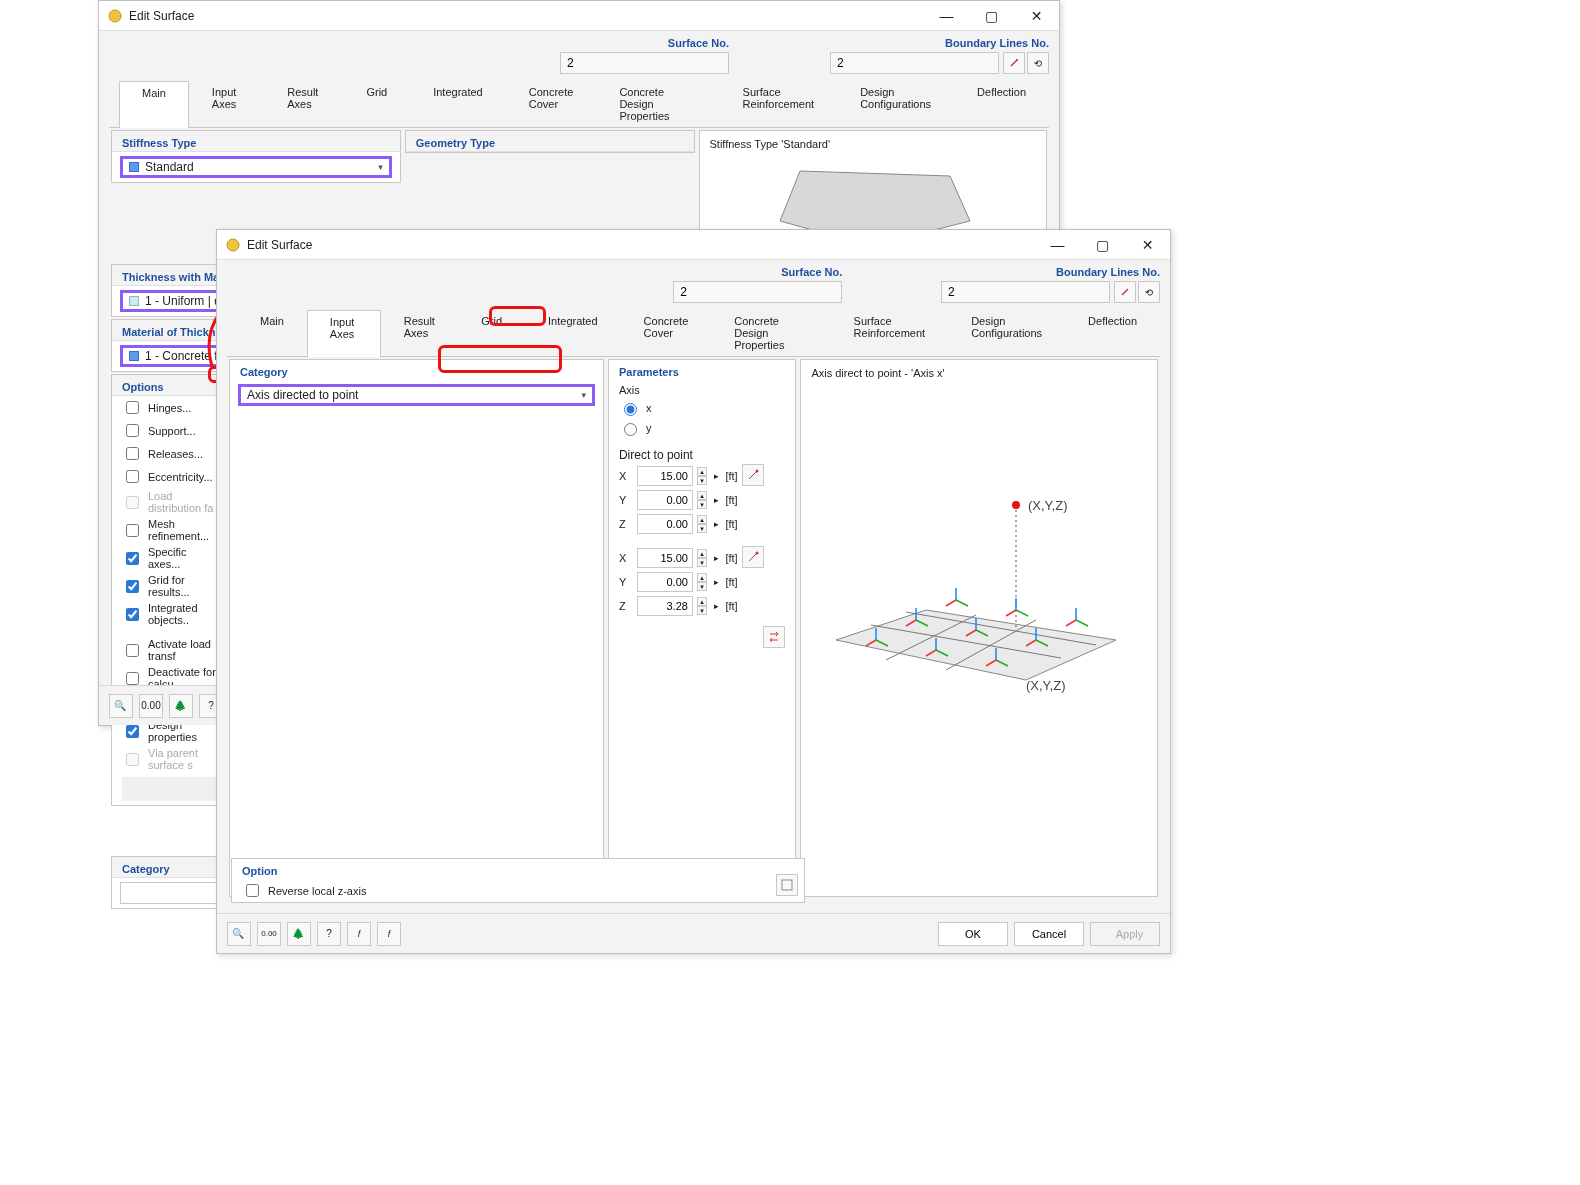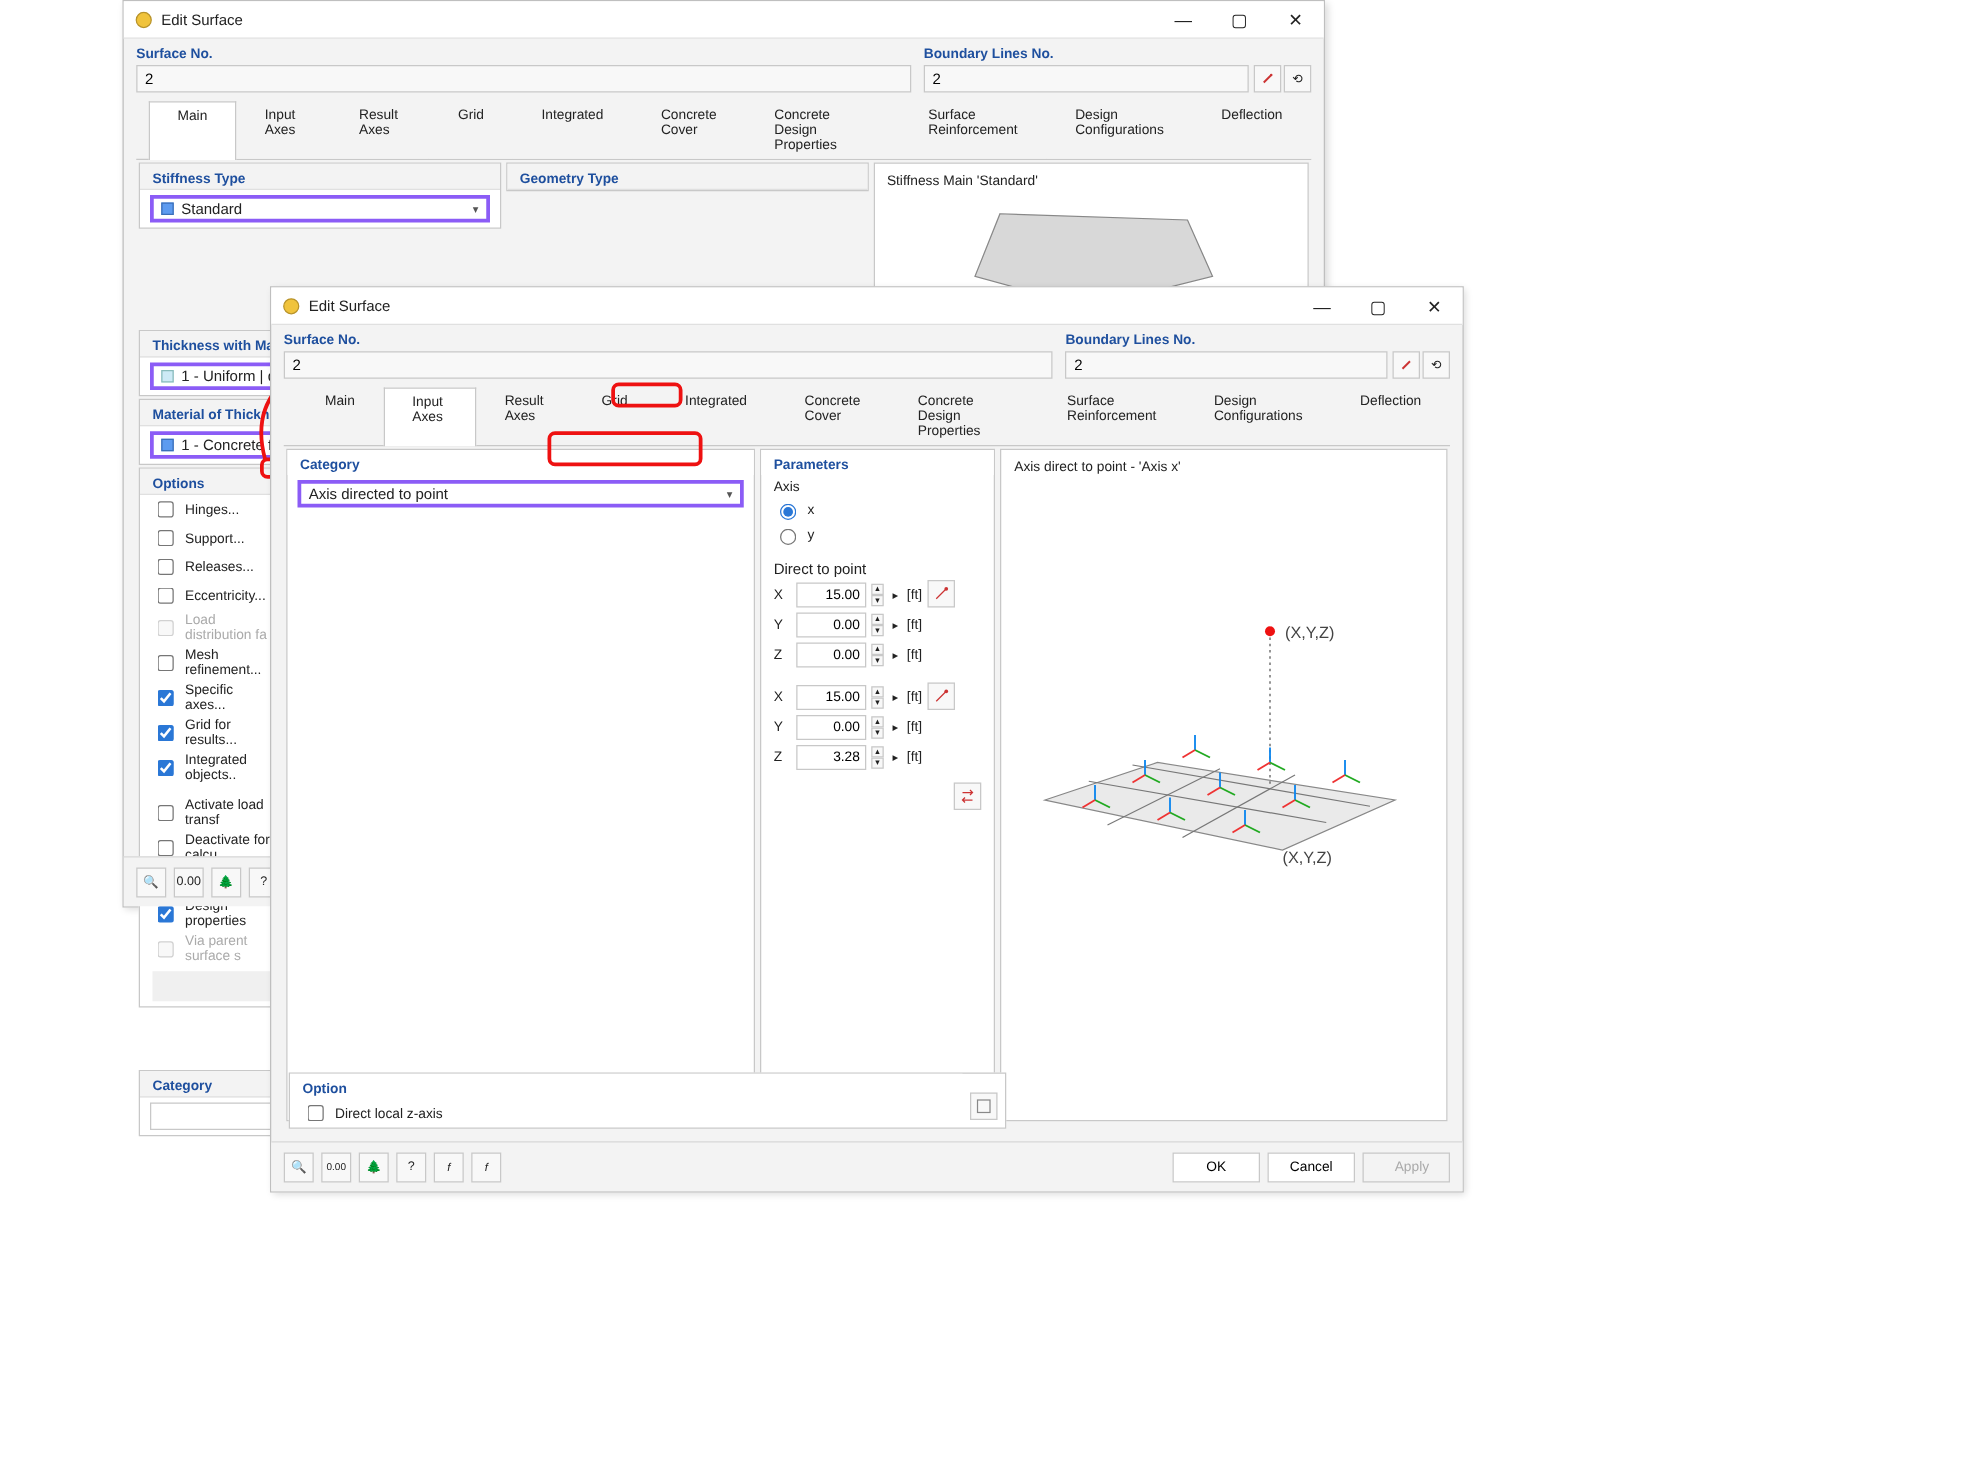--- a/index.html
+++ b/index.html
@@ -3,21 +3,21 @@
 <meta charset="utf-8">
 <style>
   * { box-sizing: border-box; font-family: "Segoe UI", Tahoma, sans-serif; }
   body { margin: 0; background: #fff; width: 1580px; height: 1185px; overflow: hidden; position: relative; font-size: 12px; color: #222; }
   .window { position: absolute; background: #f3f3f3; border: 1px solid #bfbfbf; box-shadow: 2px 2px 6px rgba(0,0,0,0.15); }
   .titlebar { height: 30px; background: #fff; display: flex; align-items: center; padding-left: 8px; border-bottom: 1px solid #e0e0e0; }
   .titlebar .icon { width:16px; height:16px; margin-right:6px; display:inline-flex; align-items:center; justify-content:center; }
   .titlebar-title { flex: 1; font-size: 12px; }
   .winbtn { width: 45px; height: 30px; display: flex; align-items: center; justify-content: center; font-size: 14px; }
   .field-row { display: flex; gap: 10px; padding: 6px 10px 4px 10px; }
-  .field-col { display: flex; flex-direction: column; flex: 1; }
+  .field-col { display: flex; flex-direction: column; flex: 1; align-items: flex-end; }
   .field-label { color: #1e4f9e; font-weight: 600; margin-bottom: 3px; font-size: 11px; }
   .field-input { background: #f8f8f8; border: 1px solid #c8c8c8; height: 22px; padding: 2px 6px; font-size: 12px; }
   .small-bar { display:flex; gap:2px; margin-left:4px; }
   .icon-btn { width:22px; height:22px; border:1px solid #c8c8c8; background:#f8f8f8; display:flex; align-items:center; justify-content:center; font-size:10px; }
   .tabs { display:flex; border-bottom:1px solid #c8c8c8; padding-left:10px; background:#f3f3f3; }
   .tab { padding:5px 22px; font-size:11px; background:#f3f3f3; border:1px solid transparent; border-bottom:none; cursor:pointer; }
   .tab.active { background:#fff; border-color:#c8c8c8; position:relative; top:1px; }
   .section-header { color:#1e4f9e; font-weight:600; padding:6px 10px 2px 10px; font-size:11px; border-bottom:1px solid #e0e0e0; background:#f3f3f3;}
   .panel { border:1px solid #c8c8c8; margin:2px; background:#fff; }
   .select-like { display:flex; align-items:center; background:#fff; border:3px solid #8b5cf6; height:22px; padding:2px 6px; flex:1; position:relative; }
@@ -113,21 +113,21 @@
         </div>
       </div>
     </div>
     <div style="flex:1.5;">
       <div class="panel">
         <div class="section-header">Geometry Type</div>
       </div>
     </div>
     <div style="flex:1.8;">
       <div class="preview" style="height:130px; padding:6px 10px; position:relative;">
-        <span style="font-size:11px;">Stiffness Main 'Standard'</span>
+        <span style="font-size:11px;">Stiffness Type 'Standard'</span>
         <svg width="260" height="90" style="position:absolute; left:50px; top:30px;">
           <polygon points="50,10 200,15 220,60 120,85 30,60" fill="#d8d8d8" stroke="#888"></polygon>
         </svg>
       </div>
     </div>
   </div>
 
   <div style="padding:0 10px;">
     <div class="panel">
       <div class="section-header">Thickness with Material</div>
@@ -481,21 +481,21 @@
       </svg>
     </div>
   </div>
 
   <div style="position:absolute; left:12px; bottom:48px; right:363px;">
     <div class="group-box" style="display:flex;">
       <div style="flex:1;">
         <div class="section-header" style="border:none;">Option</div>
         <div class="check-row">
             <input type="checkbox" style="">
-            <span>Direct local z-axis</span>
+            <span>Reverse local z-axis</span>
           </div>
       </div>
       <div style="display:flex; align-items:flex-end; padding:6px;">
         <div class="icon-btn">
             <svg width="12" height="12">
               <rect x="1" y="1" width="10" height="10" fill="none" stroke="#888"></rect>
             </svg>
           </div>
       </div>
     </div>

